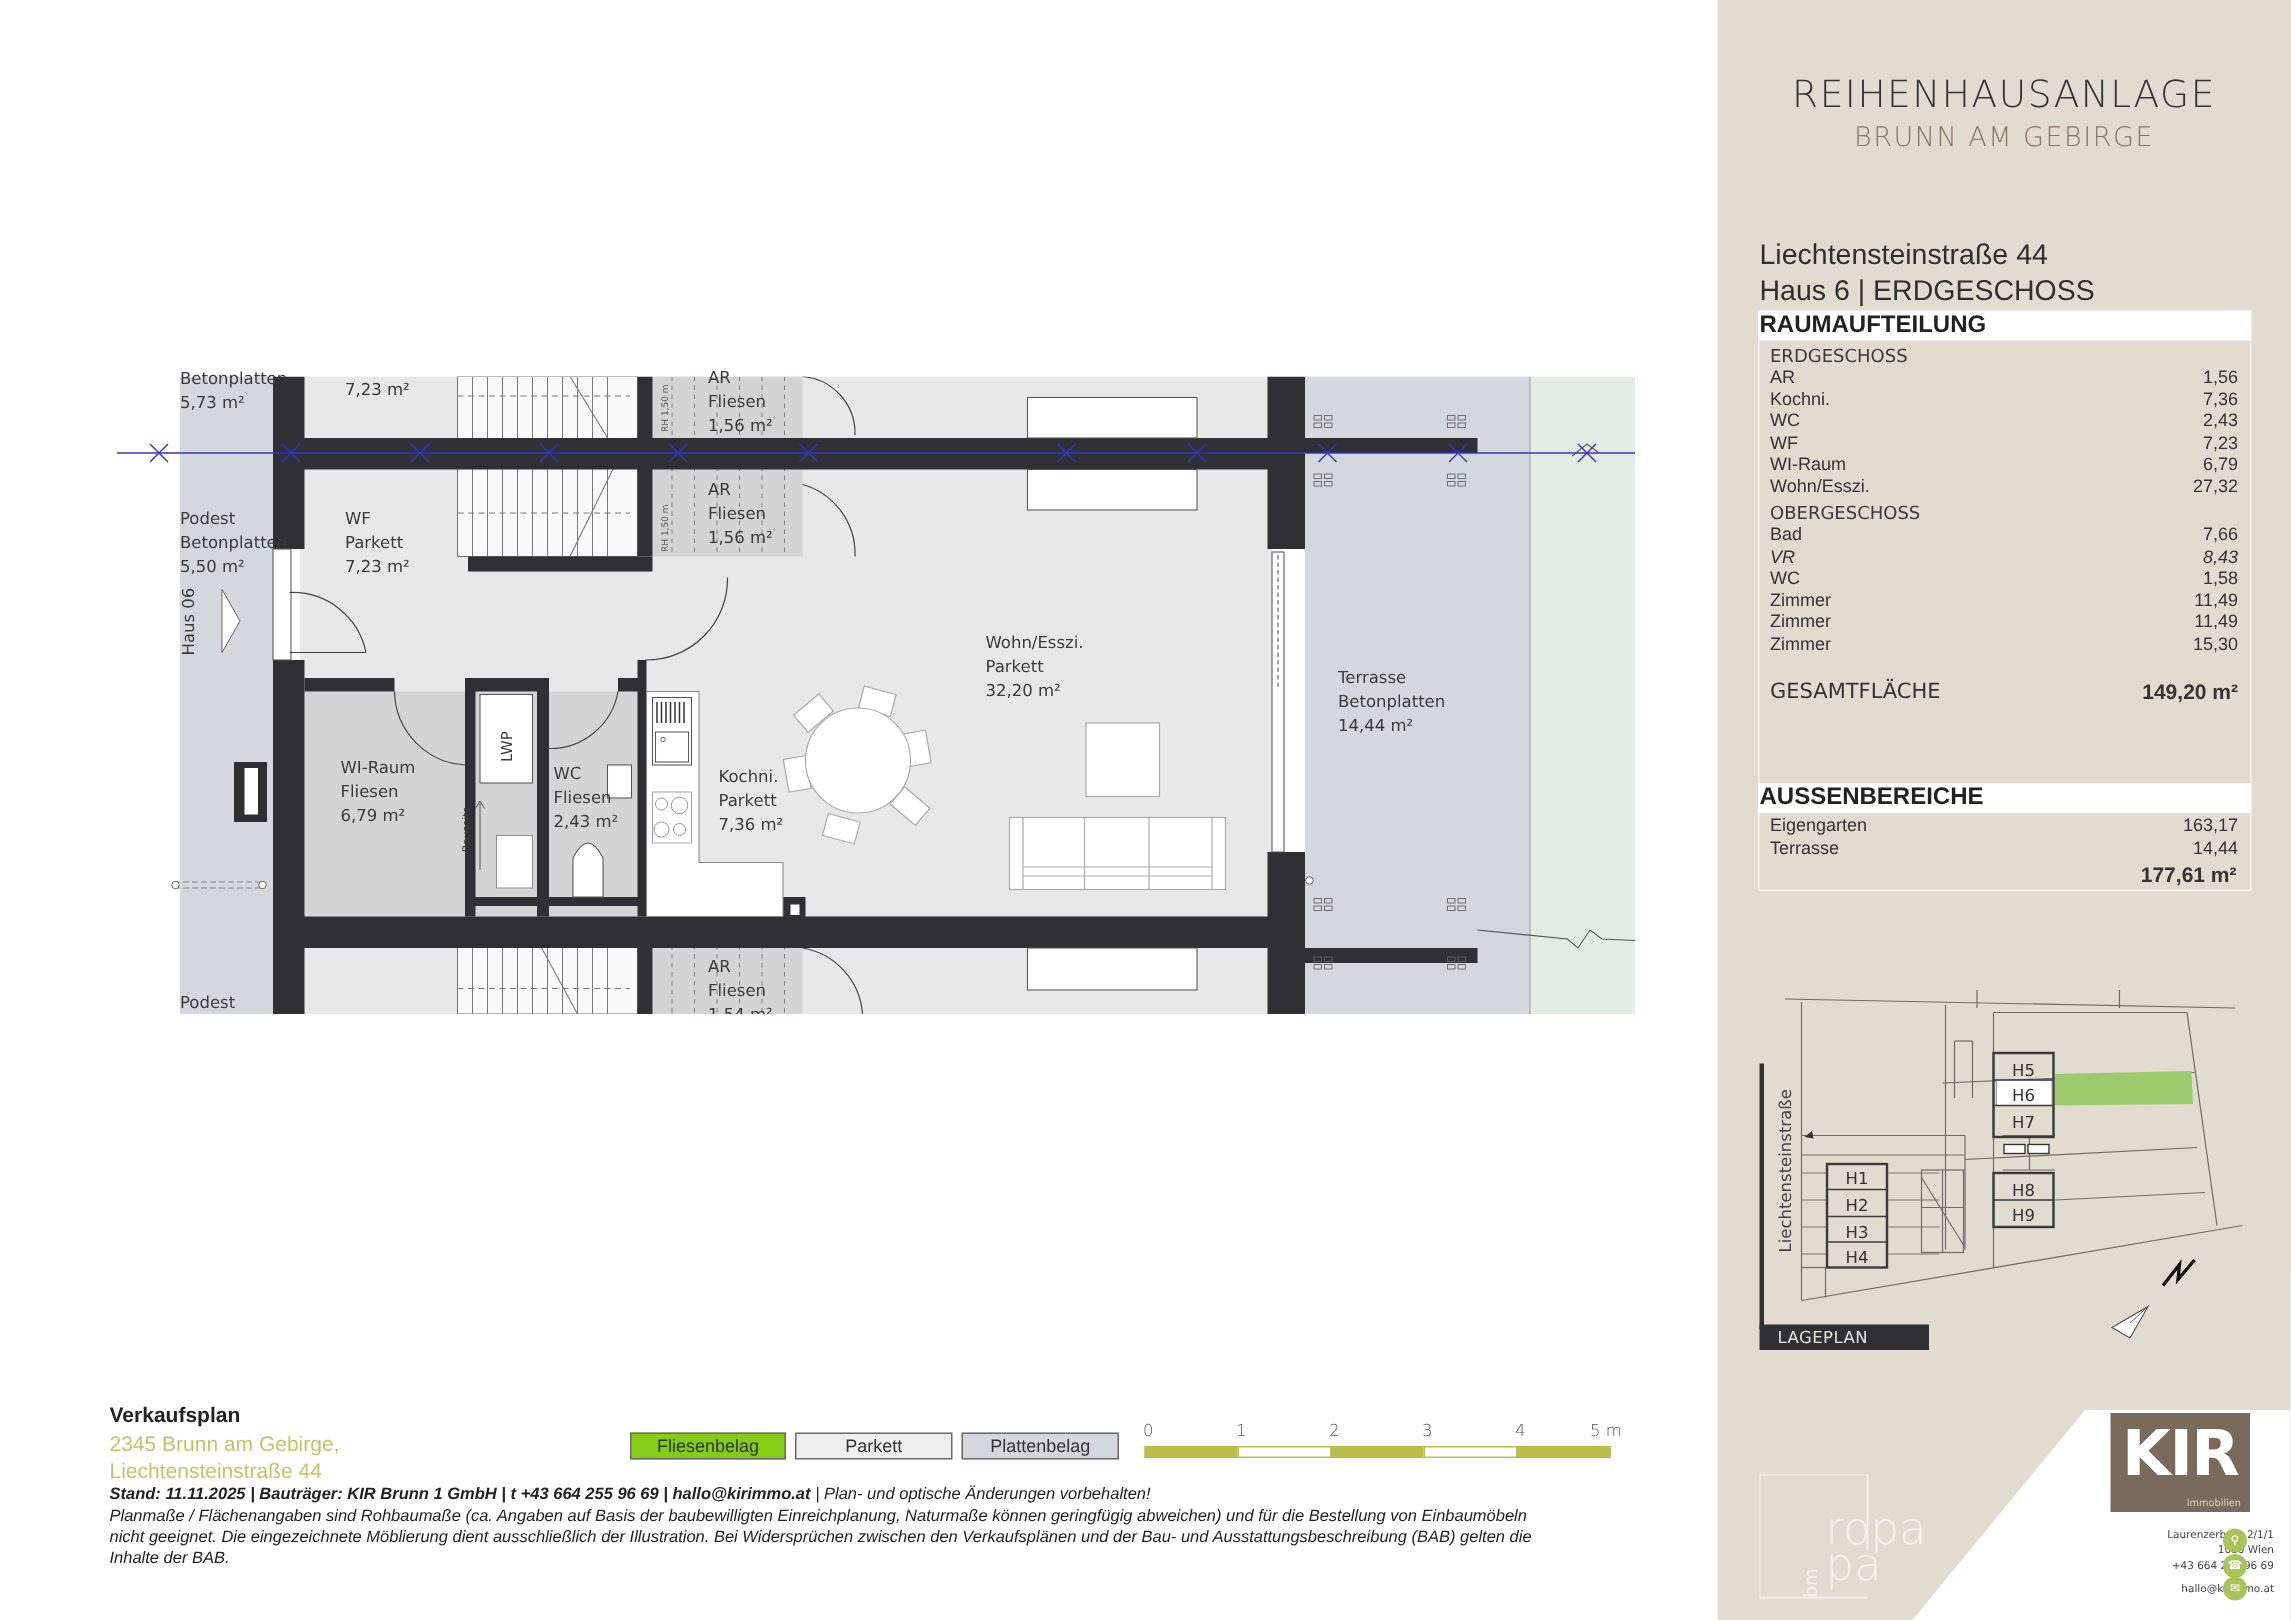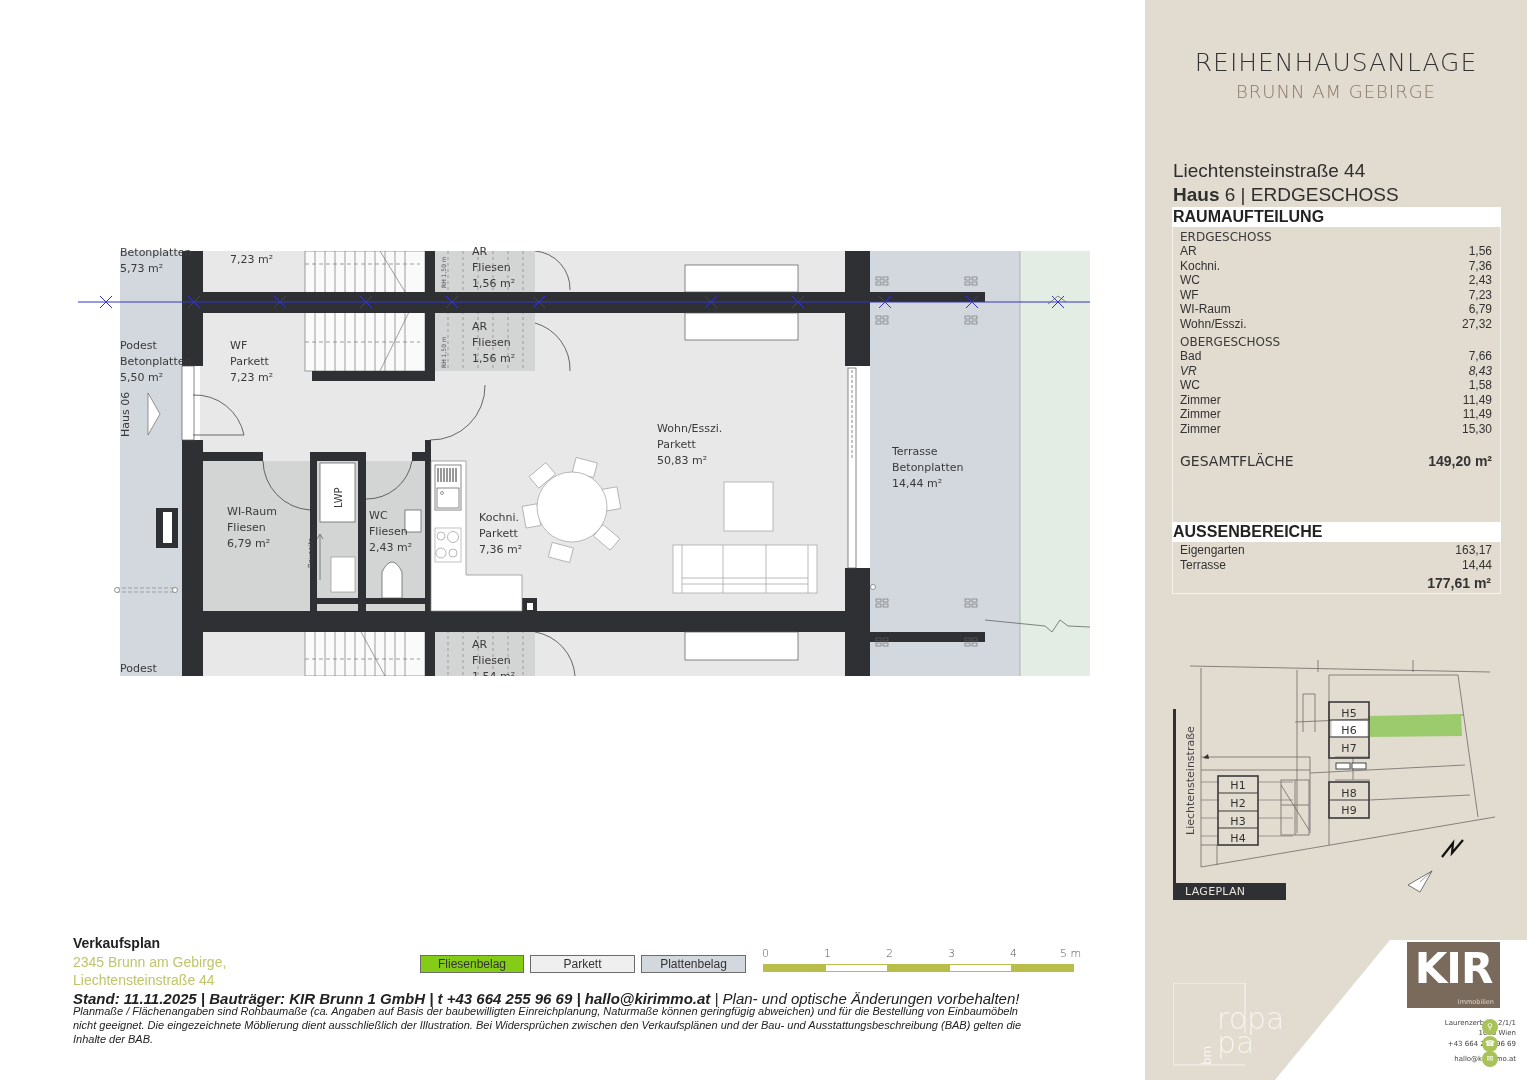--- a/index.html
+++ b/index.html
@@ -13,21 +13,21 @@
 
   
   #panel { position: absolute; left: 1145px; top: 0; width: 408px; height: 1080px; background: #e2dbd0; overflow: hidden; }
   #panel .white-corner { position: absolute; left: 0; top: 0; width: 382px; height: 1080px; }
   .brand-title { position: absolute; left: 0; width: 382px; text-align: center; font-family: "DejaVu Sans", sans-serif; font-weight: 300; letter-spacing: 1px; }
   #brand-main { top: 48px; font-size: 25px; color: #333; }
   #brand-sub { top: 81px; font-size: 18px; color: #8a7565; }
 
   #addr { position: absolute; left: 28px; top: 160px; font-size: 19px; color: #2f2f2f; }
   #haus { position: absolute; left: 28px; top: 184px; font-size: 19px; color: #2f2f2f; }
-  #haus b { font-weight: bold; }
+  #haus b { font-weight: normal; }
 
   .sec-head { position: absolute; left: 27px; width: 329px; height: 20px; background: #ffffff; font-weight: bold; font-size: 16px; color: #222; padding-left: 1px; line-height: 20px; }
   #raum-head { top: 207px; }
   #raum-box { position: absolute; left: 27px; top: 227px; width: 329px; height: 296px; border: 1px solid #f5f2ec; border-top: none; }
   .grp-title { position: absolute; left: 7px; font-family: "DejaVu Sans", sans-serif; font-size: 12px; color: #3a3a3a; }
   .row { position: absolute; left: 7px; width: 312px; font-size: 12px; color: #333; height: 15px; line-height: 15px; }
   .row .v { position: absolute; right: 0; top: 0; }
   #gesamt { position: absolute; left: 7px; top: 226px; width: 312px; font-family: "DejaVu Sans", sans-serif; font-size: 14px; color: #333; }
   #gesamt .v { position: absolute; right: 0; top: 0; font-family: "Liberation Sans", sans-serif; font-weight: bold; font-size: 14px; }
 
@@ -56,21 +56,21 @@
   #addr2 { top: 972px; }
   .legend-box { position: absolute; top: 955px; height: 18px; border: 1px solid #6b6b6b; font-size: 12px; text-align: center; line-height: 16px; color: #333; }
   #leg-fliesen { left: 420px; width: 104px; background: #84cc16; }
   #leg-parkett { left: 530px; width: 105px; background: #efefef; }
   #leg-platten { left: 641px; width: 105px; background: #d3d7de; }
 
   #scalebar { position: absolute; left: 762px; top: 947px; width: 330px; height: 30px; }
   .tick-label { position: absolute; top: 0; font-family: "DejaVu Sans", sans-serif; font-size: 11px; color: #555; font-weight: 300; }
   .seg { position: absolute; top: 17px; height: 8px; border: 1px solid #b9bd4a; }
 
-  #stand { position: absolute; left: 73px; top: 990px; font-size: 15px; color: #222; white-space: nowrap; }
+  #stand { position: absolute; left: 73px; top: 990px; font-size: 11px; color: #222; white-space: nowrap; }
   #stand b { font-weight: bold; font-style: italic; }
   #stand i { font-style: italic; }
   .disc { position: absolute; left: 73px; font-size: 11px; color: #222; font-style: italic; white-space: nowrap; }
   #disc1 { top: 1005px; }
   #disc2 { top: 1019px; }
   #disc3 { top: 1033px; }
 </style>
 </head>
 <body>
 
@@ -366,21 +366,21 @@
 <span>Betonplatten</span>
 <span>5,50 m²</span></div>
   <div class="room-label" style="left:230px;top:338px;"><span>WF</span>
 <span>Parkett</span>
 <span>7,23 m²</span></div>
   <div class="room-label" style="left:472px;top:319px;"><span>AR</span>
 <span>Fliesen</span>
 <span>1,56 m²</span></div>
   <div class="room-label" style="left:657px;top:421px;"><span>Wohn/Esszi.</span>
 <span>Parkett</span>
-<span>50,83 m²</span></div>
+<span>32,20 m²</span></div>
   <div class="room-label" style="left:892px;top:444px;"><span>Terrasse</span>
 <span>Betonplatten</span>
 <span>14,44 m²</span></div>
   <div class="room-label" style="left:227px;top:504px;"><span>WI-Raum</span>
 <span>Fliesen</span>
 <span>6,79 m²</span></div>
   <div class="room-label" style="left:369px;top:508px;"><span>WC</span>
 <span>Fliesen</span>
 <span>2,43 m²</span></div>
   <div class="room-label" style="left:479px;top:510px;"><span>Kochni.</span>

